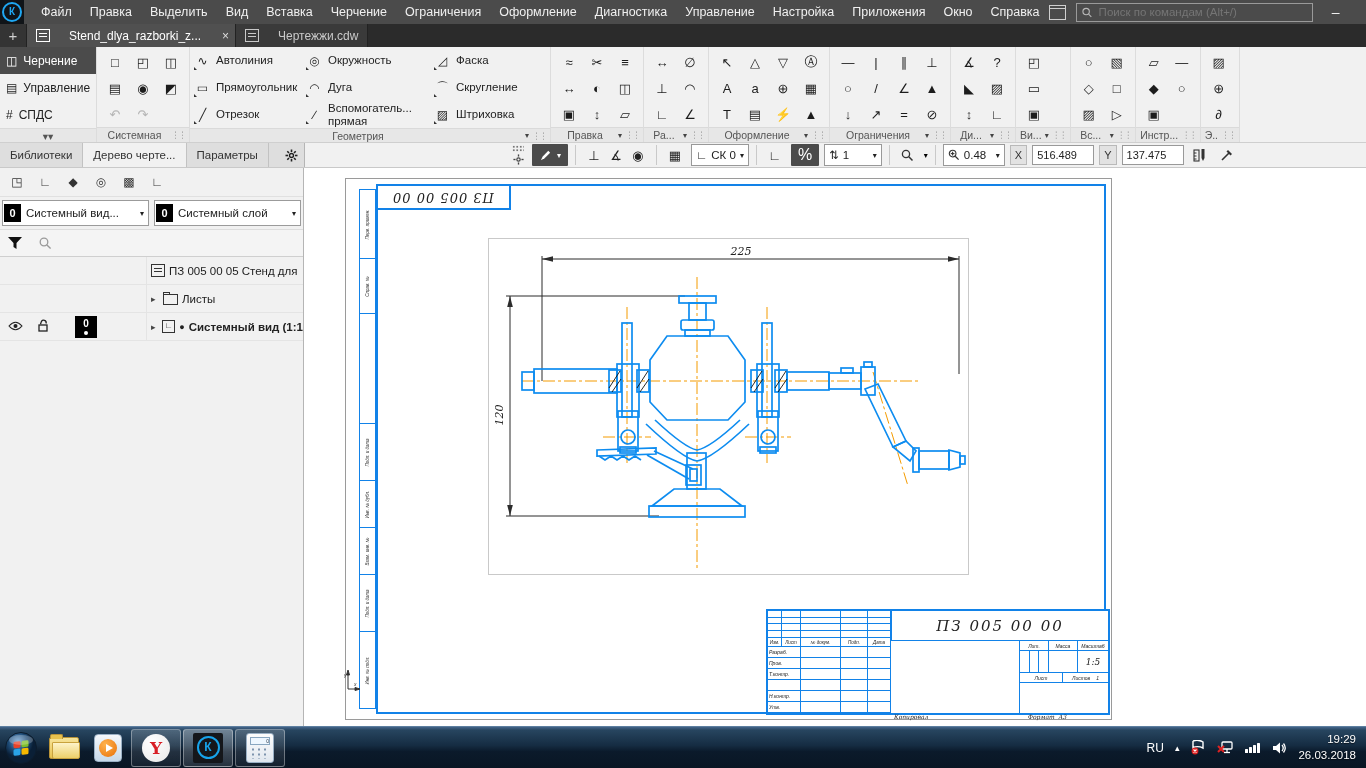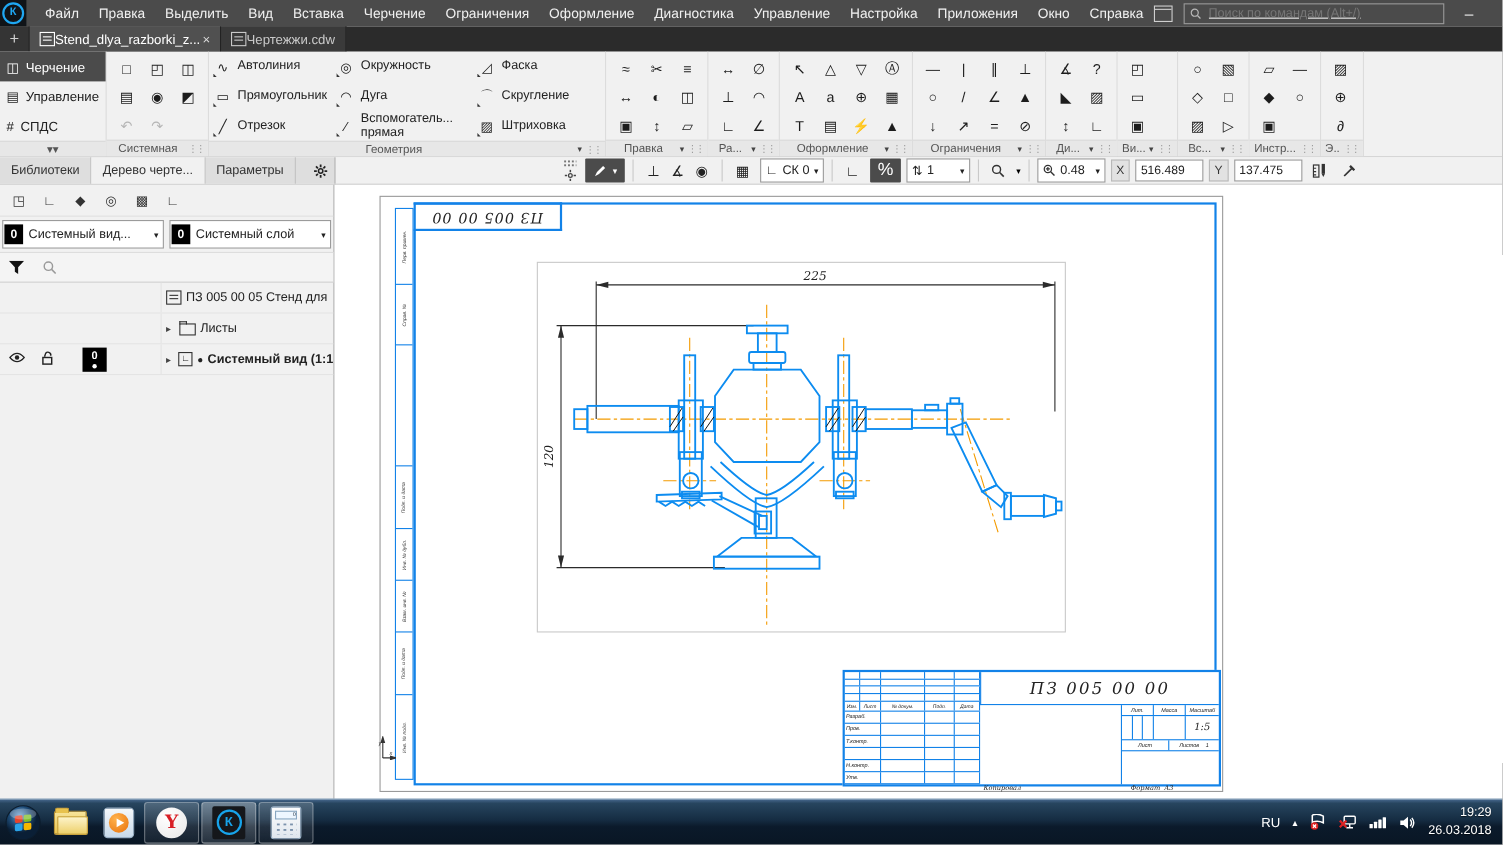--- a/index.html
+++ b/index.html
@@ -10,28 +10,28 @@
            display:flex;align-items:center;color:#f0f0f0;font-size:12.5px;}
   #logo{width:24px;height:24px;background:#101418;display:flex;align-items:center;justify-content:center;flex:0 0 auto;}
   #logo i{width:16px;height:16px;border:2px solid #1fa7f2;border-radius:50%;color:#1fa7f2;
           font-style:normal;font-weight:bold;font-size:10px;line-height:16px;text-align:center;}
   #menu-items{display:flex;gap:0;margin-left:8px;align-items:center;}
   .mitem{padding:4px 9px;cursor:default;}
   #mb-right{margin-left:auto;display:flex;align-items:center;gap:10px;padding-right:6px;}
   .win-layout{width:15px;height:13px;border:1px solid #cfcfcf;position:relative;}
   .win-layout::after{content:"";position:absolute;left:0;top:2px;width:100%;height:1px;background:#cfcfcf;}
   #search-box{display:flex;align-items:center;gap:5px;width:225px;height:17px;border:1px solid #9a9a9a;
-              background:#4b4b4b;padding:0 5px;text-decoration:underline;}
+              background:#4b4b4b;padding:0 5px;}
   #search-box input{background:transparent;border:0;outline:0;color:#b9b9b9;font-size:11.5px;width:100%;
                     font-family:"Liberation Sans",sans-serif;}
   .wc{width:26px;text-align:center;font-size:14px;color:#eee;cursor:default;}
   
   #tabbar{position:absolute;left:0;top:24px;width:1366px;height:23px;background:#2b2b2b;display:flex;align-items:stretch;color:#ddd;font-size:12px;}
   #tab-add{width:26px;background:#343434;color:#cfcfcf;display:flex;align-items:center;justify-content:center;font-size:15px;border-right:1px solid #222;}
-  .tab{display:flex;align-items:center;gap:0;padding:0 9px;max-width:190px;border-right:1px solid #222;}
+  .tab{display:flex;align-items:center;gap:19px;padding:0 9px;max-width:190px;border-right:1px solid #222;}
   .tab.active{background:#505050;color:#fff;}
   .tab:not(.active){background:#3a3a3a;color:#c9c9c9;}
   .dico{width:12px;height:11px;border:1px solid currentColor;position:relative;flex:0 0 auto;}
   .dico::after{content:"";position:absolute;left:2px;top:3px;right:2px;height:1px;background:currentColor;box-shadow:0 3px 0 currentColor;}
   .tab .tclose{font-size:12px;color:#ddd;margin-left:2px;}
   
   #ribbon{position:absolute;left:0;top:47px;width:1366px;height:96px;background:#f1f1f1;display:flex;align-items:stretch;border-bottom:1px solid #cfcfcf;box-sizing:border-box;}
   .rgroup{display:flex;flex-direction:column;border-right:1px solid #dcdcdc;}
   .rgrid{flex:1;display:grid;grid-auto-rows:26px;align-content:start;padding:2px 4px 0 4px;}
   .ricon{width:28px;height:26px;display:flex;align-items:center;justify-content:center;font-size:13px;color:#1c1c1c;cursor:default;}

